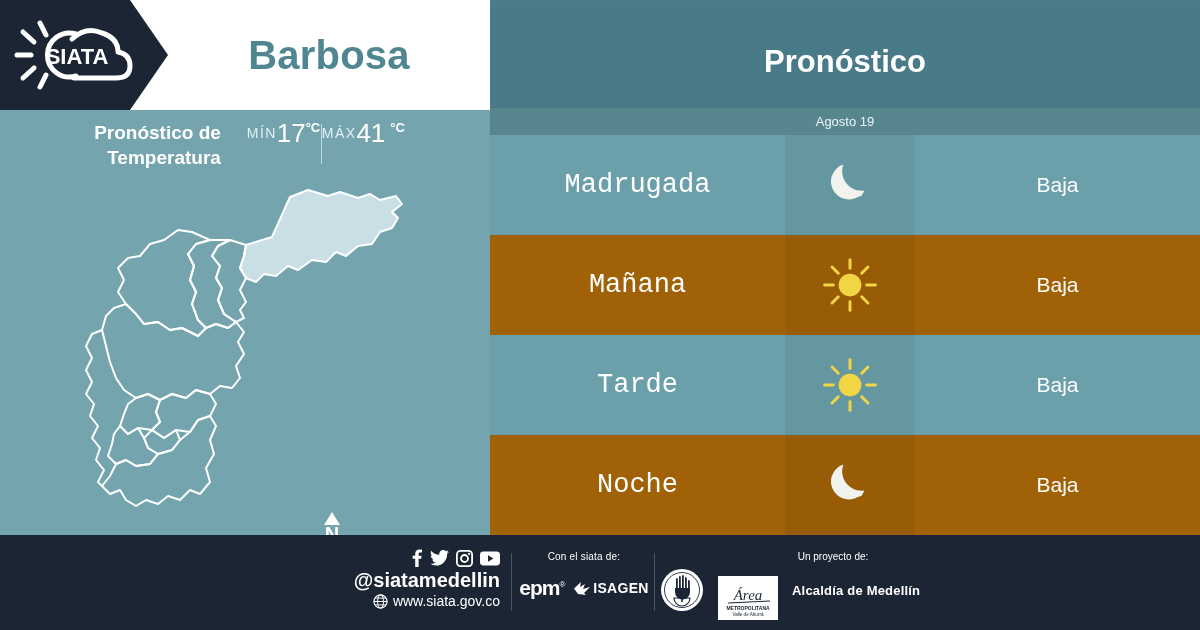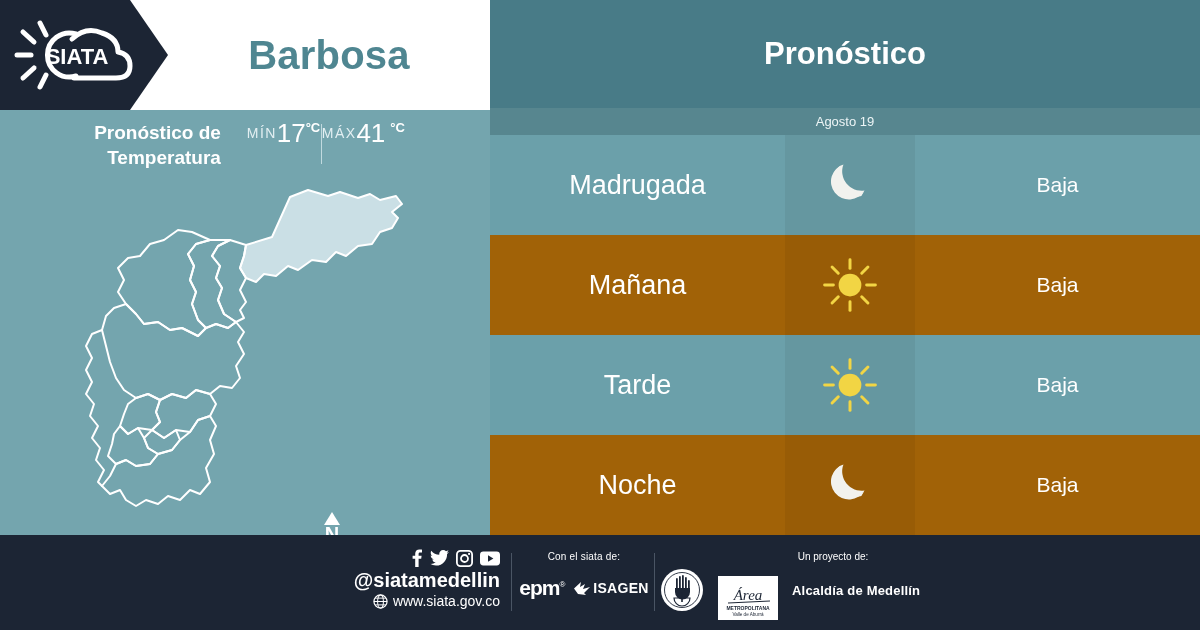--- a/index.html
+++ b/index.html
@@ -82,40 +82,40 @@
     border-bottom: 13px solid #ffffff; }
   #north-letter { font-size: 20px; font-weight: bold; line-height: 1; margin-top: -1px; }
 
   
   #right-panel {
     position: absolute; left: 490px; top: 0;
     width: 710px; height: 535px;
     background: #4a7d89;
   }
   #precip-header {
-    position: absolute; left: 0; top: 0; width: 710px; height: 108px;
+    position: absolute; left: 0; top: 8px; width: 710px; height: 108px;
     display: flex; flex-direction: column; align-items: center; justify-content: center;
     background: #487b87;
   }
   .precip-title-line { font-size: 31px; font-weight: bold; color: #ffffff; line-height: 1.22; }
   #precip-date-bar {
     position: absolute; left: 0; top: 108px; width: 710px; height: 27px;
     display: flex; align-items: center; justify-content: center;
     background: #57868f;
   }
   #precip-date { font-size: 13px; color: #edf5f6; }
 
   #rows { position: absolute; left: 0; top: 135px; width: 710px; height: 400px; }
   .frow { position: relative; width: 710px; height: 100px; display: flex; }
   .frow.light { background: #6ba0aa; }
   .frow.dark  { background: #a16207; }
   .cell-period {
     width: 295px; height: 100%;
     display: flex; align-items: center; justify-content: center;
-    font-size: 27px; color: #ffffff;
+    font-size: 27px; color: #ffffff; font-family: Liberation Mono, monospace;
   }
   .cell-icon {
     width: 130px; height: 100%;
     display: flex; align-items: center; justify-content: center;
     background: rgba(0,0,0,0.055);
   }
   .cell-level {
     flex: 1; height: 100%;
     display: flex; align-items: center; justify-content: center;
     font-size: 21px; color: #ffffff;

